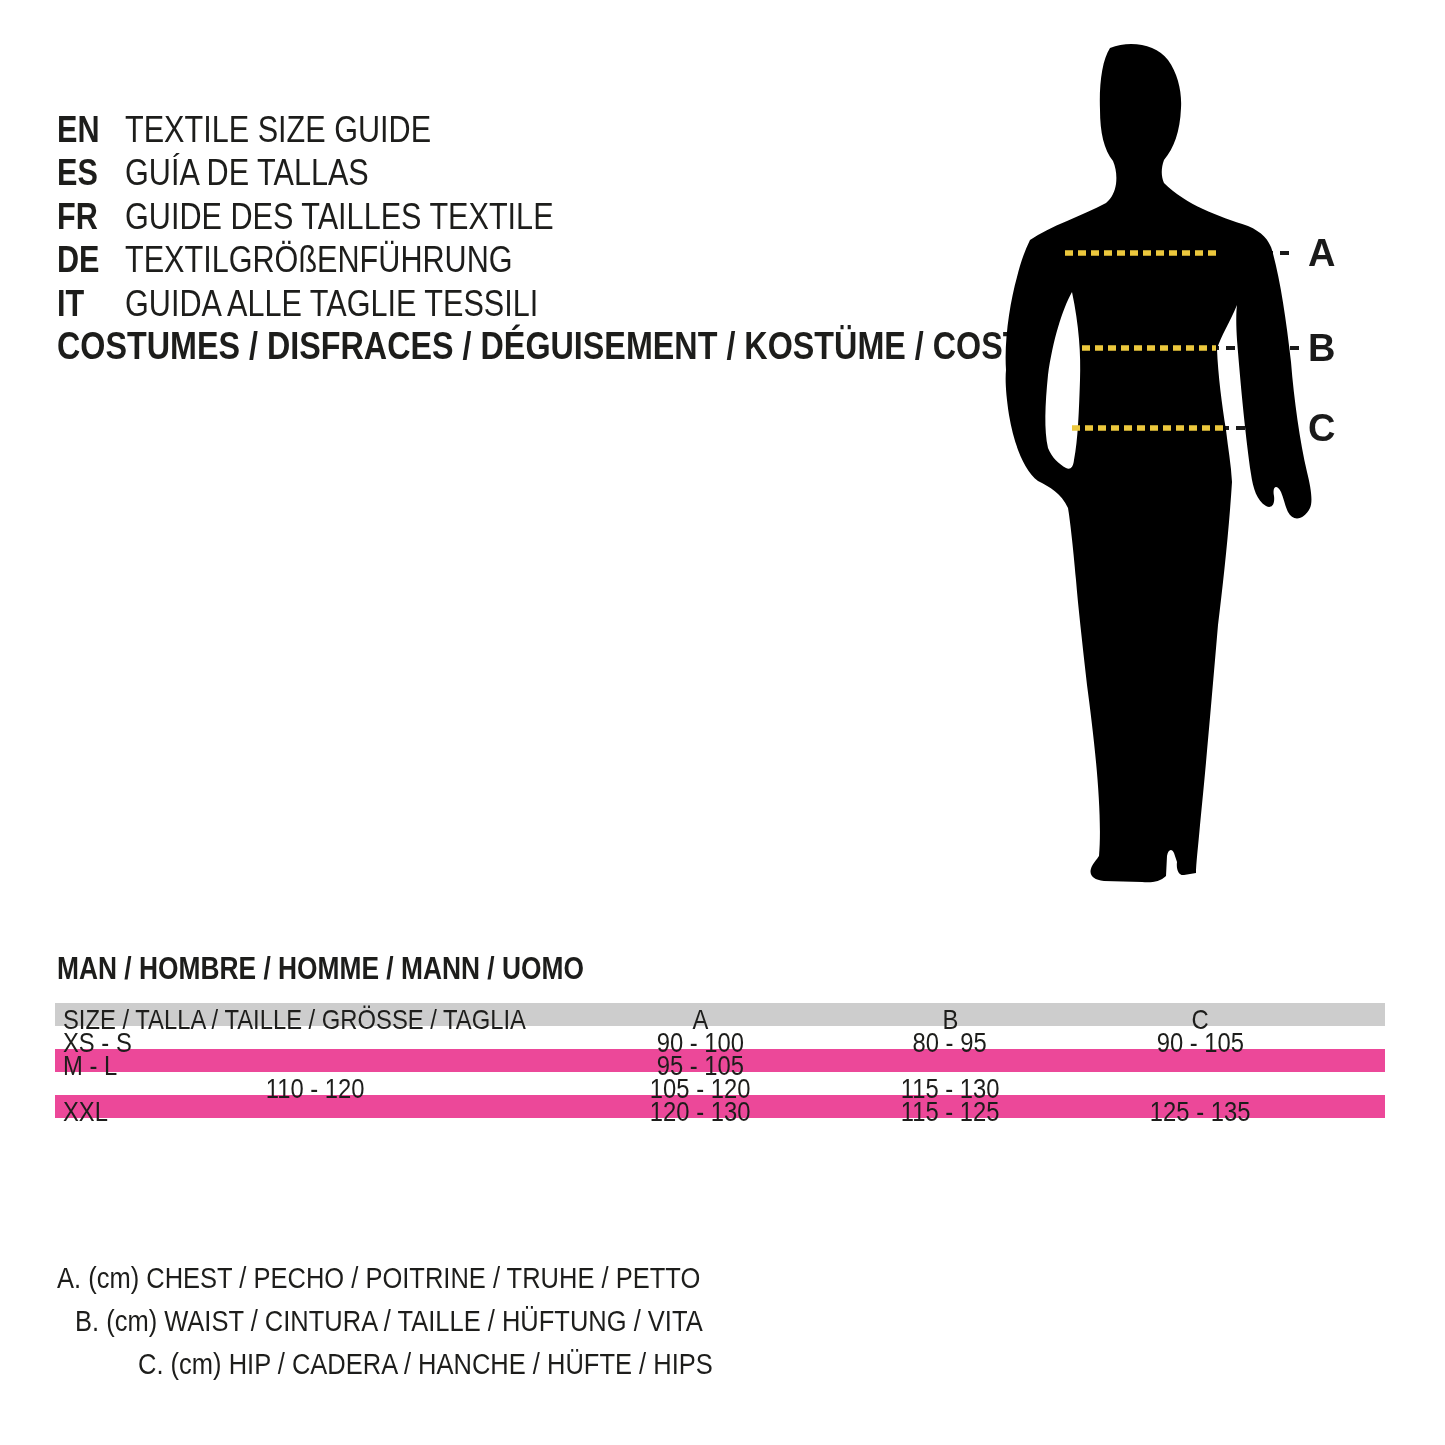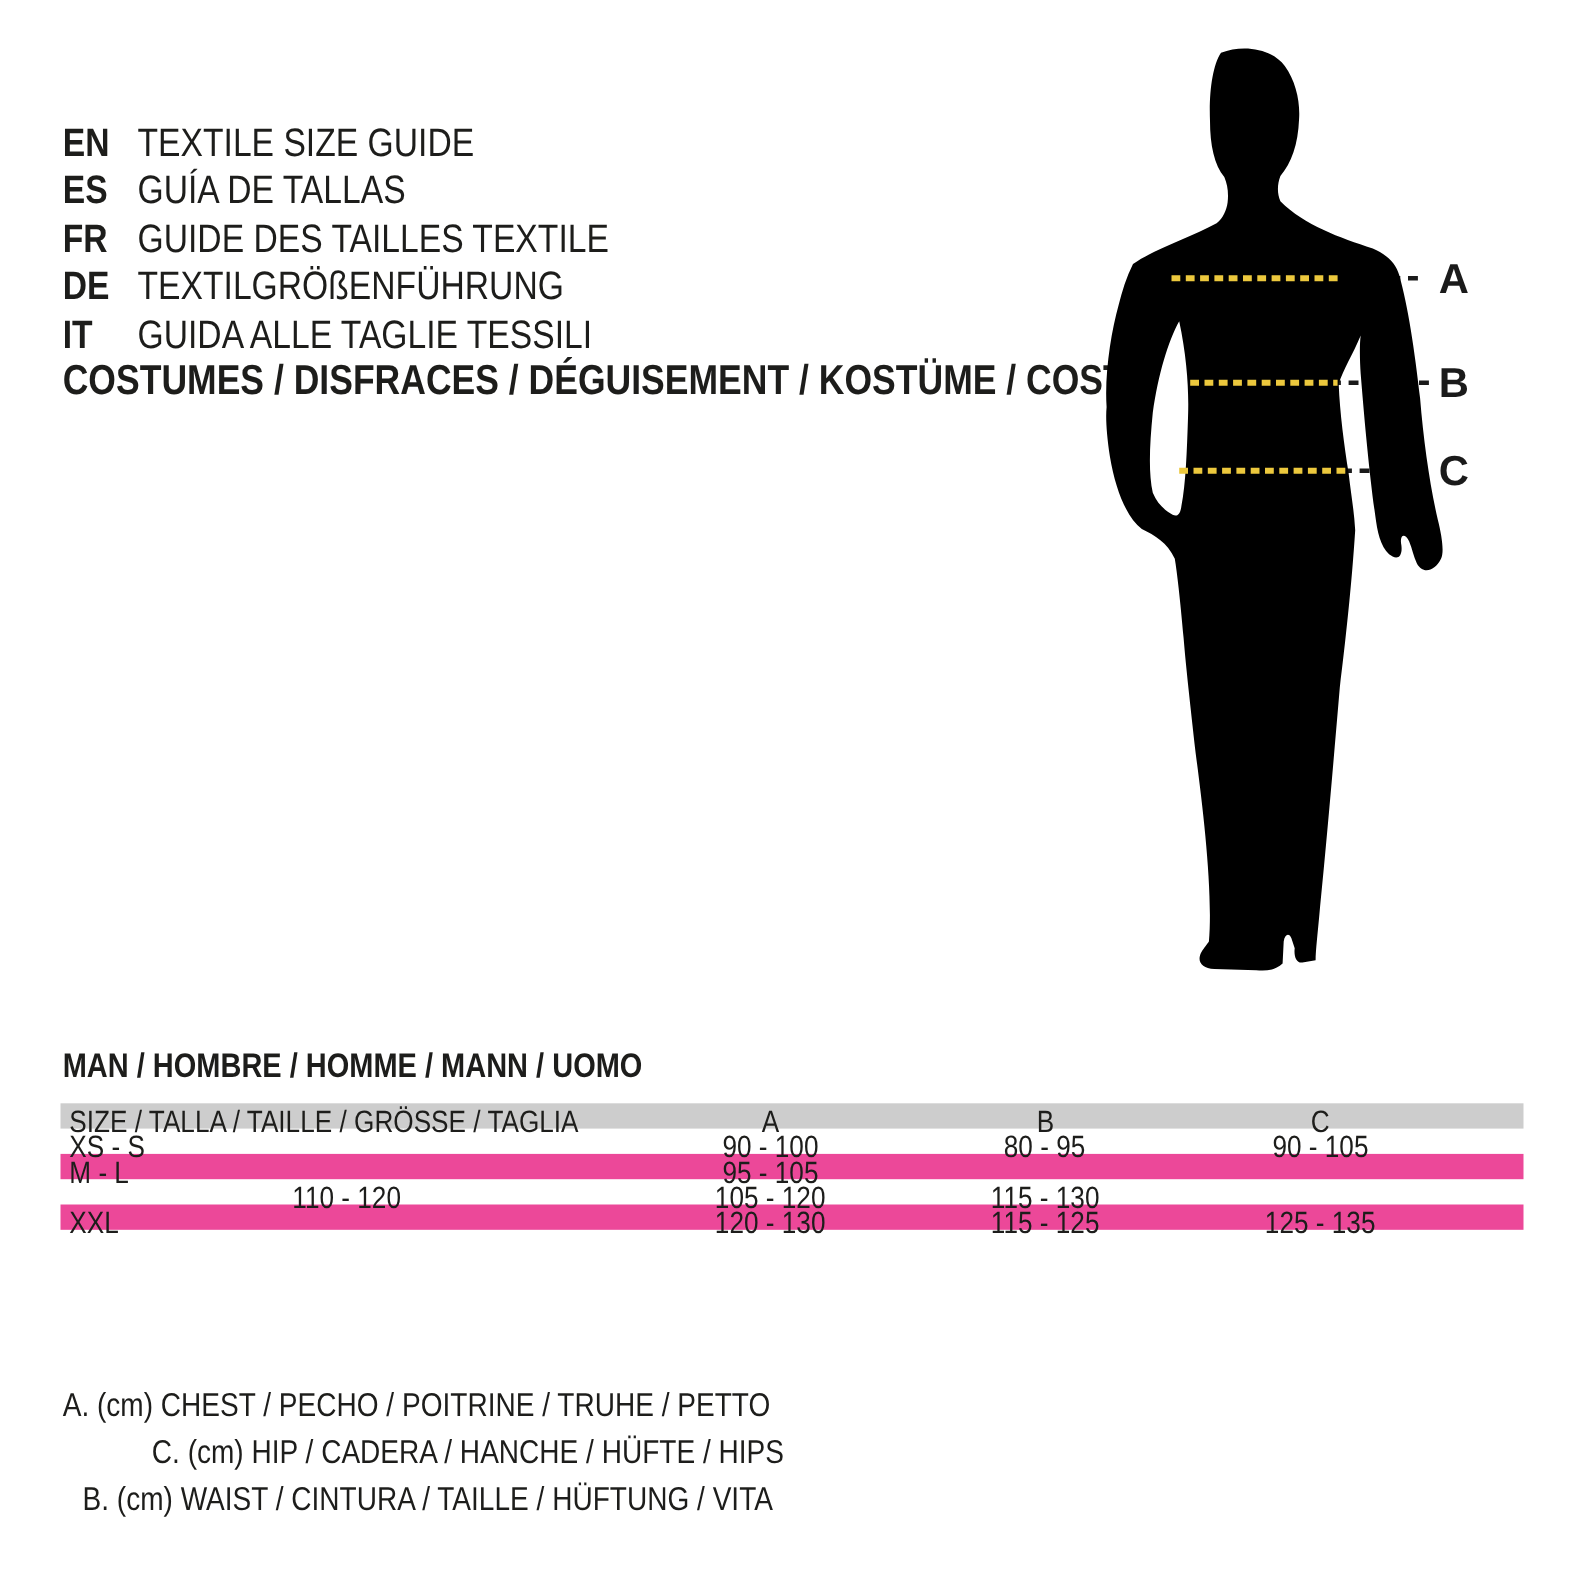--- a/index.html
+++ b/index.html
@@ -178,17 +178,17 @@
       <div class="tc first"><span class="cond">XXL</span></div>
       <div class="tc"><span class="cond-c">120 - 130</span></div>
       <div class="tc"><span class="cond-c">115 - 125</span></div>
       <div class="tc"><span class="cond-c">125 - 135</span></div>
       <div class="tc"></div>
     </div>
   </div>
 
   <div class="legend">
     <div class="legend-line"><span class="cond">A. (cm) CHEST / PECHO / POITRINE / TRUHE / PETTO</span></div>
+    <div class="legend-line"><span class="cond">B. (cm) WAIST / CINTURA / TAILLE / HÜFTUNG / VITA</span></div>
     <div class="legend-line"><span class="cond">C. (cm) HIP / CADERA / HANCHE / HÜFTE / HIPS</span></div>
-    <div class="legend-line"><span class="cond">B. (cm) WAIST / CINTURA / TAILLE / HÜFTUNG / VITA</span></div>
   </div>
 
 </div>
 
 </body></html>

